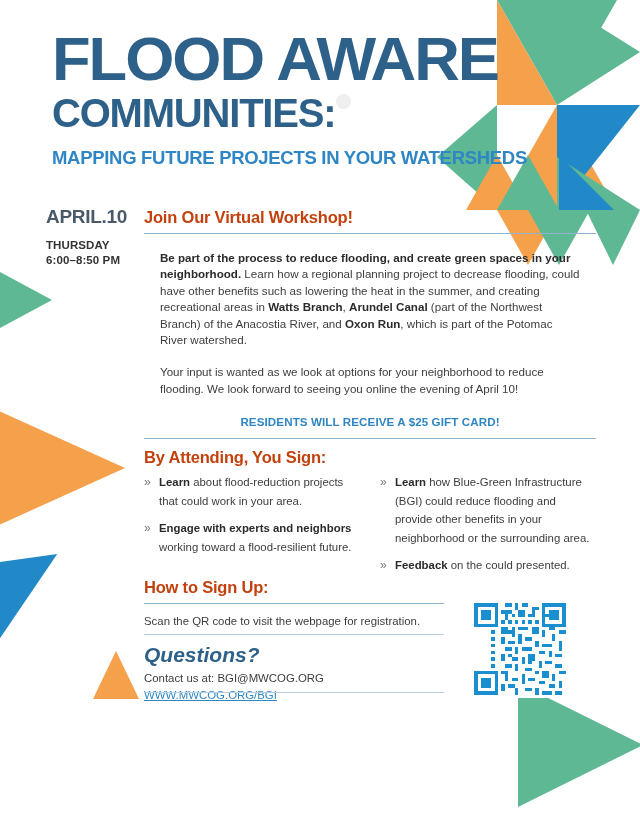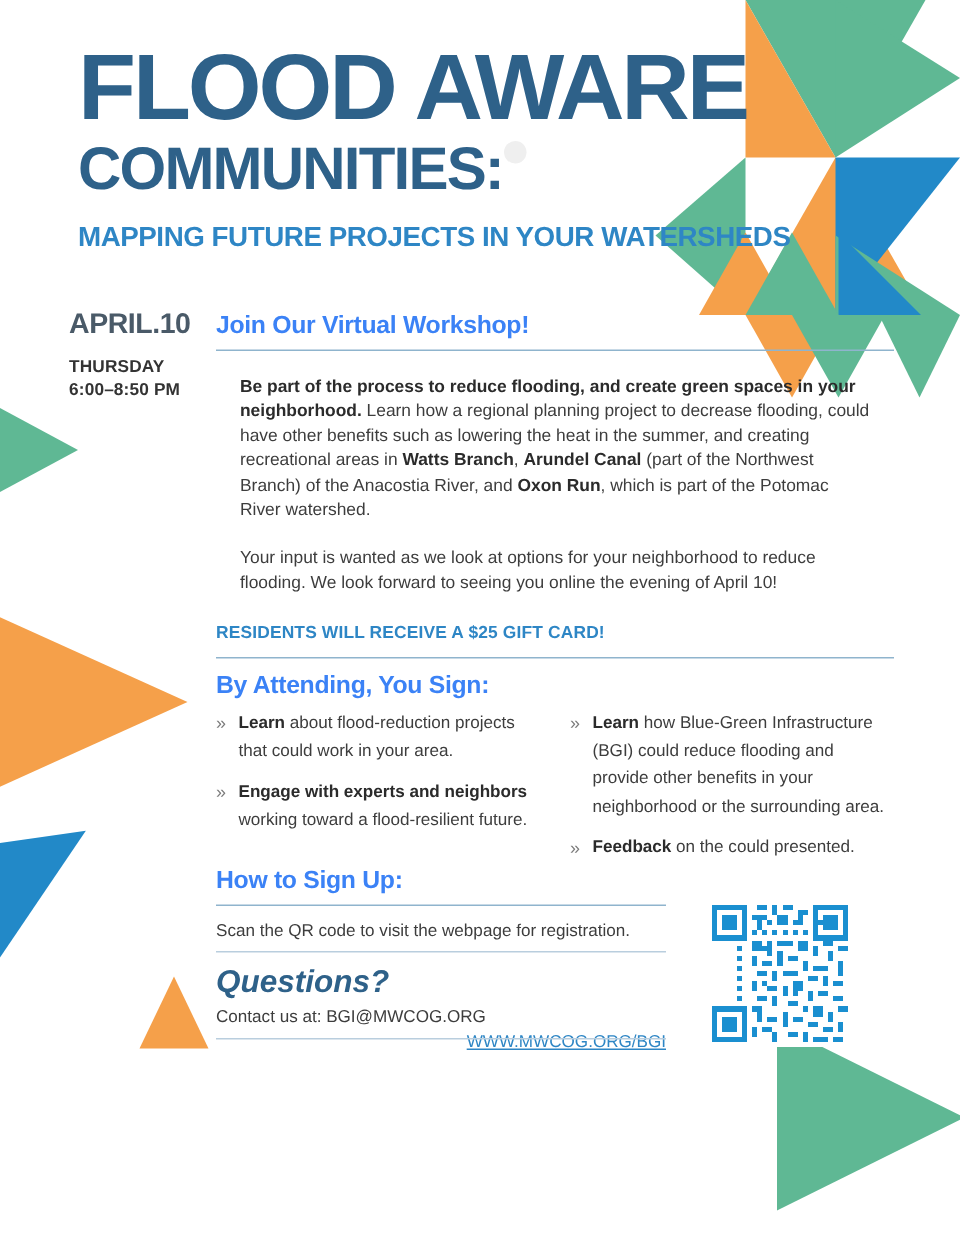--- a/index.html
+++ b/index.html
@@ -50,35 +50,35 @@
   
   .datewrap{position:absolute;left:46px;top:206px;width:95px;}
   .date-main{font-size:19px;font-weight:bold;color:#4a5a68;letter-spacing:-0.3px;}
   .date-day{font-size:11.5px;font-weight:bold;color:#333;margin-top:11px;letter-spacing:0.1px;}
   .date-time{font-size:11.5px;font-weight:bold;color:#333;margin-top:3px;letter-spacing:0.1px;}
 
   
   .content{position:absolute;left:144px;top:208px;width:452px;}
 
   h2.sec{
-    font-size:16.5px;font-weight:bold;color:#3b82f6;
+    font-size:16.5px;font-weight:bold;color:#c2410c;
     margin:0 0 6px 0;letter-spacing:-0.2px;
   }
   .rule{border-top:1.3px solid #8fb4cd;margin:0 0 9px 0;height:0;}
   .rule-thin{border-top:1px solid #b9cede;margin:9px 0 8px 0;height:0;}
 
   p.body{
     font-size:11.6px;line-height:16.4px;margin:16px;color:#3d3d3d;
   }
   p.body + p.body{margin-top:14px;}
   p.body b{font-weight:bold;color:#2b2b2b;}
 
   .giftcard{
     font-size:11.6px;font-weight:bold;color:#2E86C5;
-    letter-spacing:0.1px;margin-top:18px;
+    letter-spacing:0.1px;margin-top:18px;text-align:center;
   }
 
   
   .attending{position:absolute;left:144px;top:438px;width:452px;}
   .cols{display:flex;gap:20px;margin-top:2px;}
   .col{flex:1;}
   ul.bul{list-style:none;margin:0;padding:0;}
   ul.bul li{
     position:relative;padding-left:15px;
     font-size:11.4px;line-height:18.6px;color:#3d3d3d;
@@ -89,21 +89,21 @@
   }
   ul.bul li b{font-weight:bold;color:#2b2b2b;}
   .col-right ul.bul li{margin-bottom:9px;}
 
   
   .signup{position:absolute;left:144px;top:578px;width:300px;}
   .signup .line{font-size:11.4px;line-height:16px;color:#3d3d3d;margin:0;}
   .questions{position:absolute;left:144px;top:634px;width:300px;}
   .q-title{font-size:21px;font-weight:bold;color:#2E6189;margin:0 0 3px 0;font-style:italic;}
   .q-line{font-size:11.4px;line-height:16.5px;color:#3d3d3d;}
-  .q-link{font-size:11.4px;line-height:16.5px;color:#2E86C5;text-decoration:underline;display:block;text-align:right;}
+  .q-link{font-size:11.4px;line-height:16.5px;color:#2E86C5;text-decoration:underline;display:block;}
   .bottomrule{position:absolute;left:144px;top:692px;width:300px;border-top:1px solid #b9cede;}
 
   
   .qrbox{position:absolute;left:461px;top:600px;width:118px;height:98px;background:#fff;padding:0;}
   .qr{display:block;width:118px;height:98px;}
 
   
   .footer{position:absolute;left:0;top:728px;width:640px;height:86px;}
 </style>
 </head>

